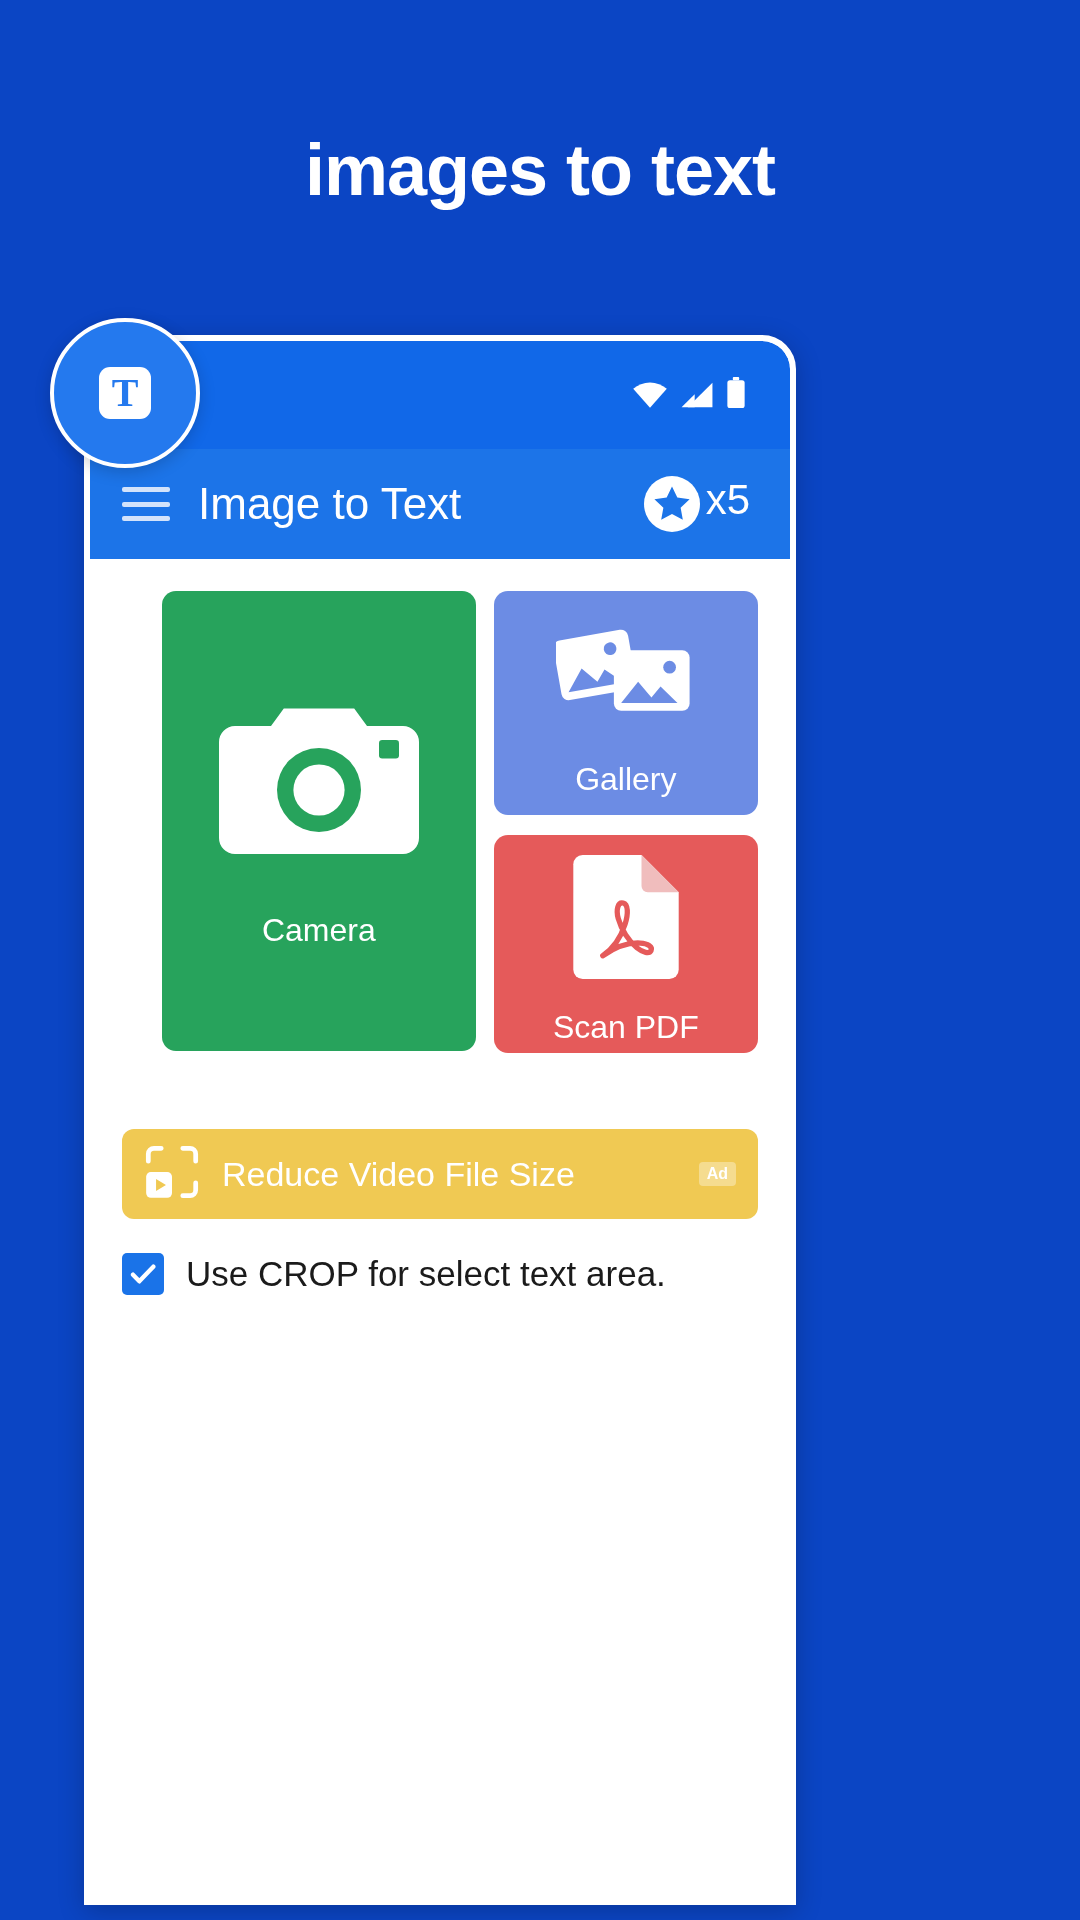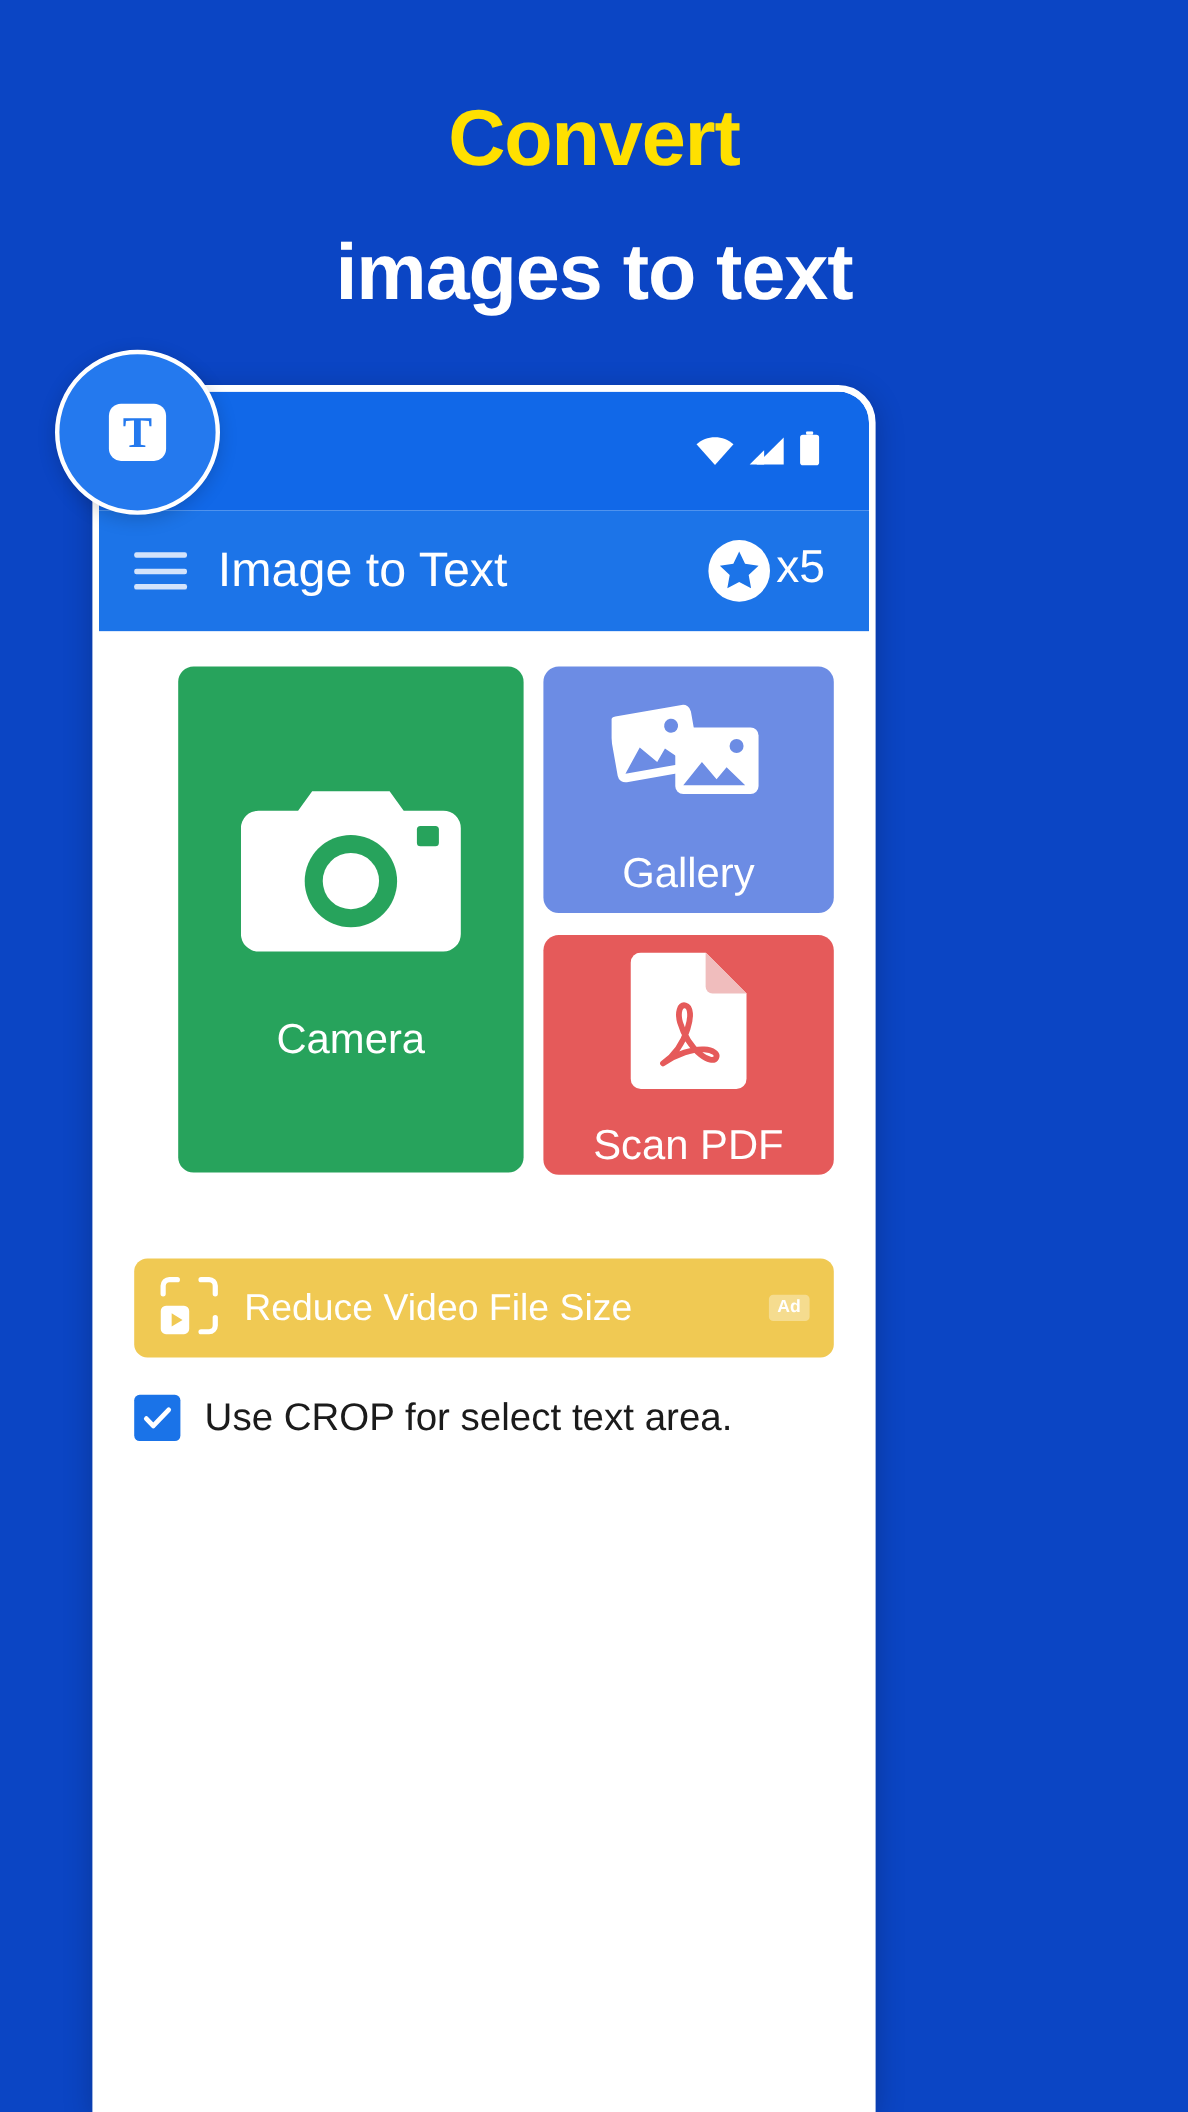--- a/index.html
+++ b/index.html
@@ -31,21 +31,21 @@
     font-weight:bold;
     letter-spacing:-1px;
     color:#FFFFFF;
     line-height:1.08;
     margin-top:44px;
   }
 
   
   .phone {
     position:absolute;
-    left:84px; top:350px;
+    left:84px; top:335px;
     width:712px; height:1570px;
     background:#FFFFFF;
     border-radius:34px 34px 0 0;
     border:6px solid #FFFFFF;
     box-shadow:0 6px 26px rgba(0,0,0,0.22);
     overflow:hidden;
   }
   .phone-inner {
     position:absolute;
     inset:0;
@@ -131,21 +131,21 @@
     padding-top:14px;
   }
   .card-pdf {
     background:#E55A5A;
     height:218px;
     gap:6px;
     padding-top:12px;
   }
   .card-label {
     color:#FFFFFF;
-    font-size:38px;
+    font-size:32px;
     margin-top:20px;
   }
 
   
   .ad-banner {
     margin-top:76px;
     height:90px;
     background:#F0C košs;
     background:#F0C953;
     border-radius:12px;
@@ -211,21 +211,20 @@
     font-size:40px;
     font-weight:bold;
     line-height:1;
     font-family:"Liberation Serif", serif;
   }
 </style>
 </head>
 <body>
 
 <div class="headline">
-  <span class="headline-l1">Convert</span>
   <span class="headline-l2">images to text</span>
 </div>
 
 <div class="app-badge">
   <div class="app-badge-tile">
     <span class="app-badge-letter">T</span>
   </div>
 </div>
 
 <div class="phone">

